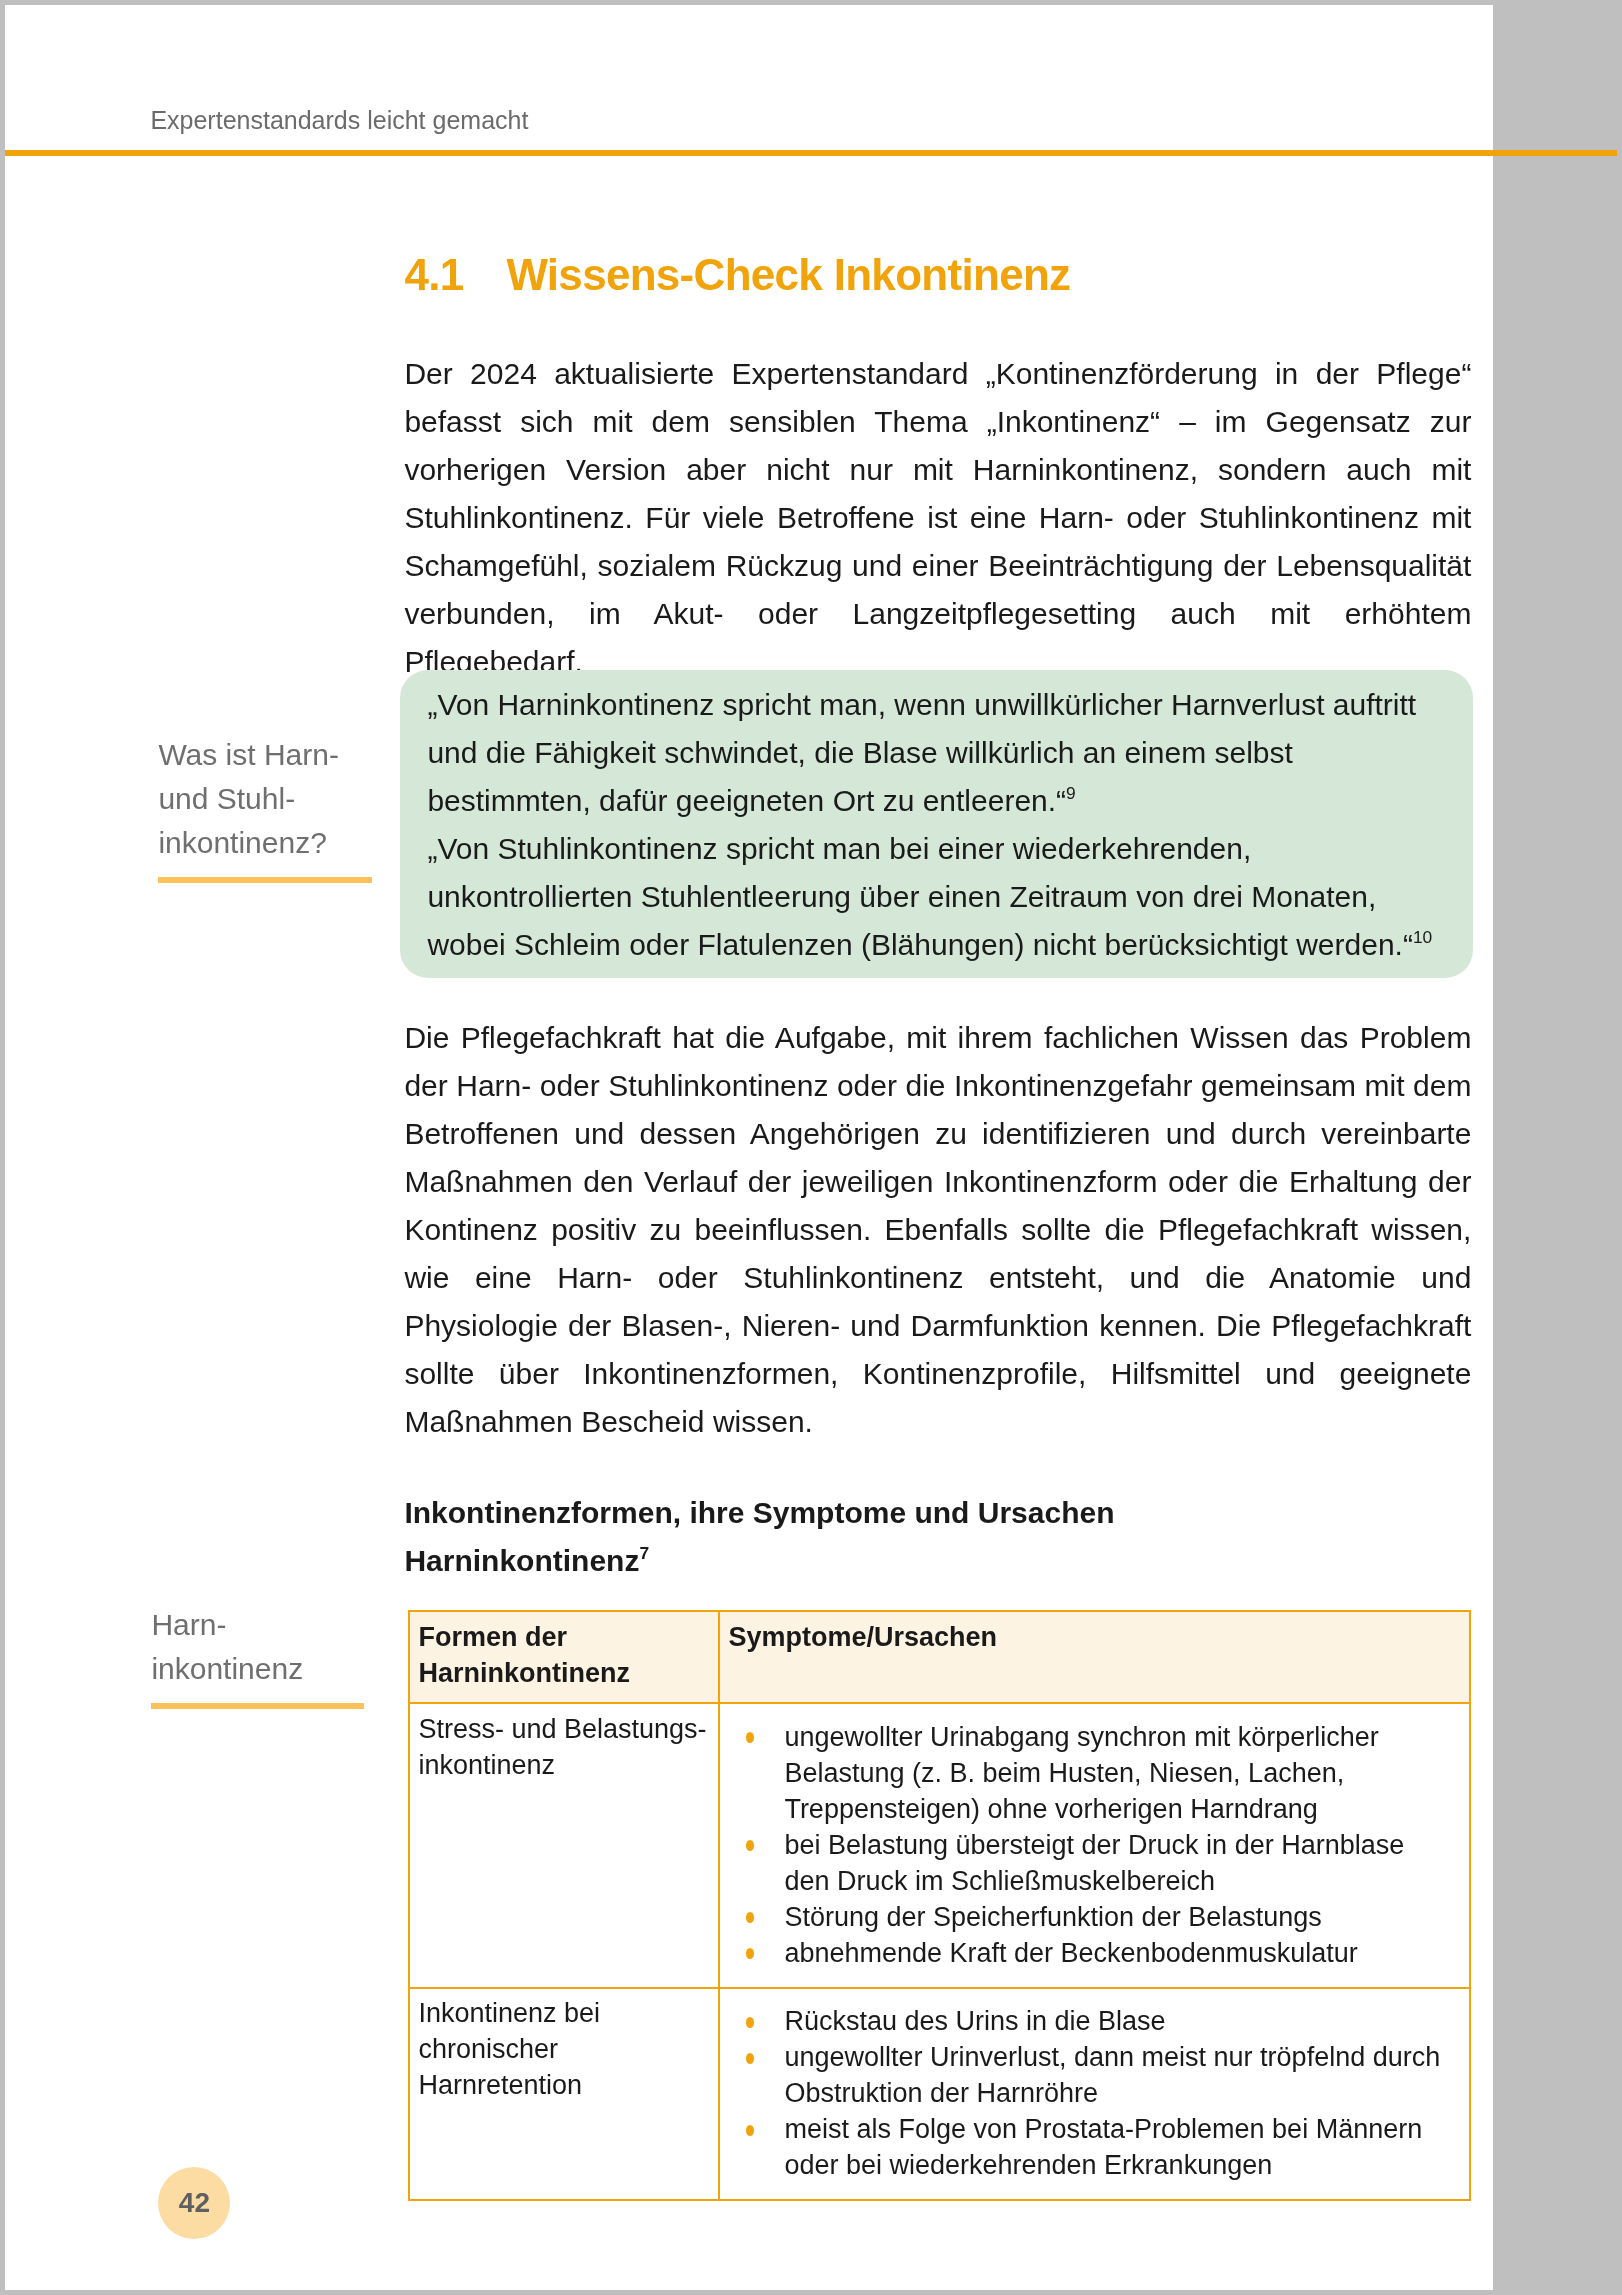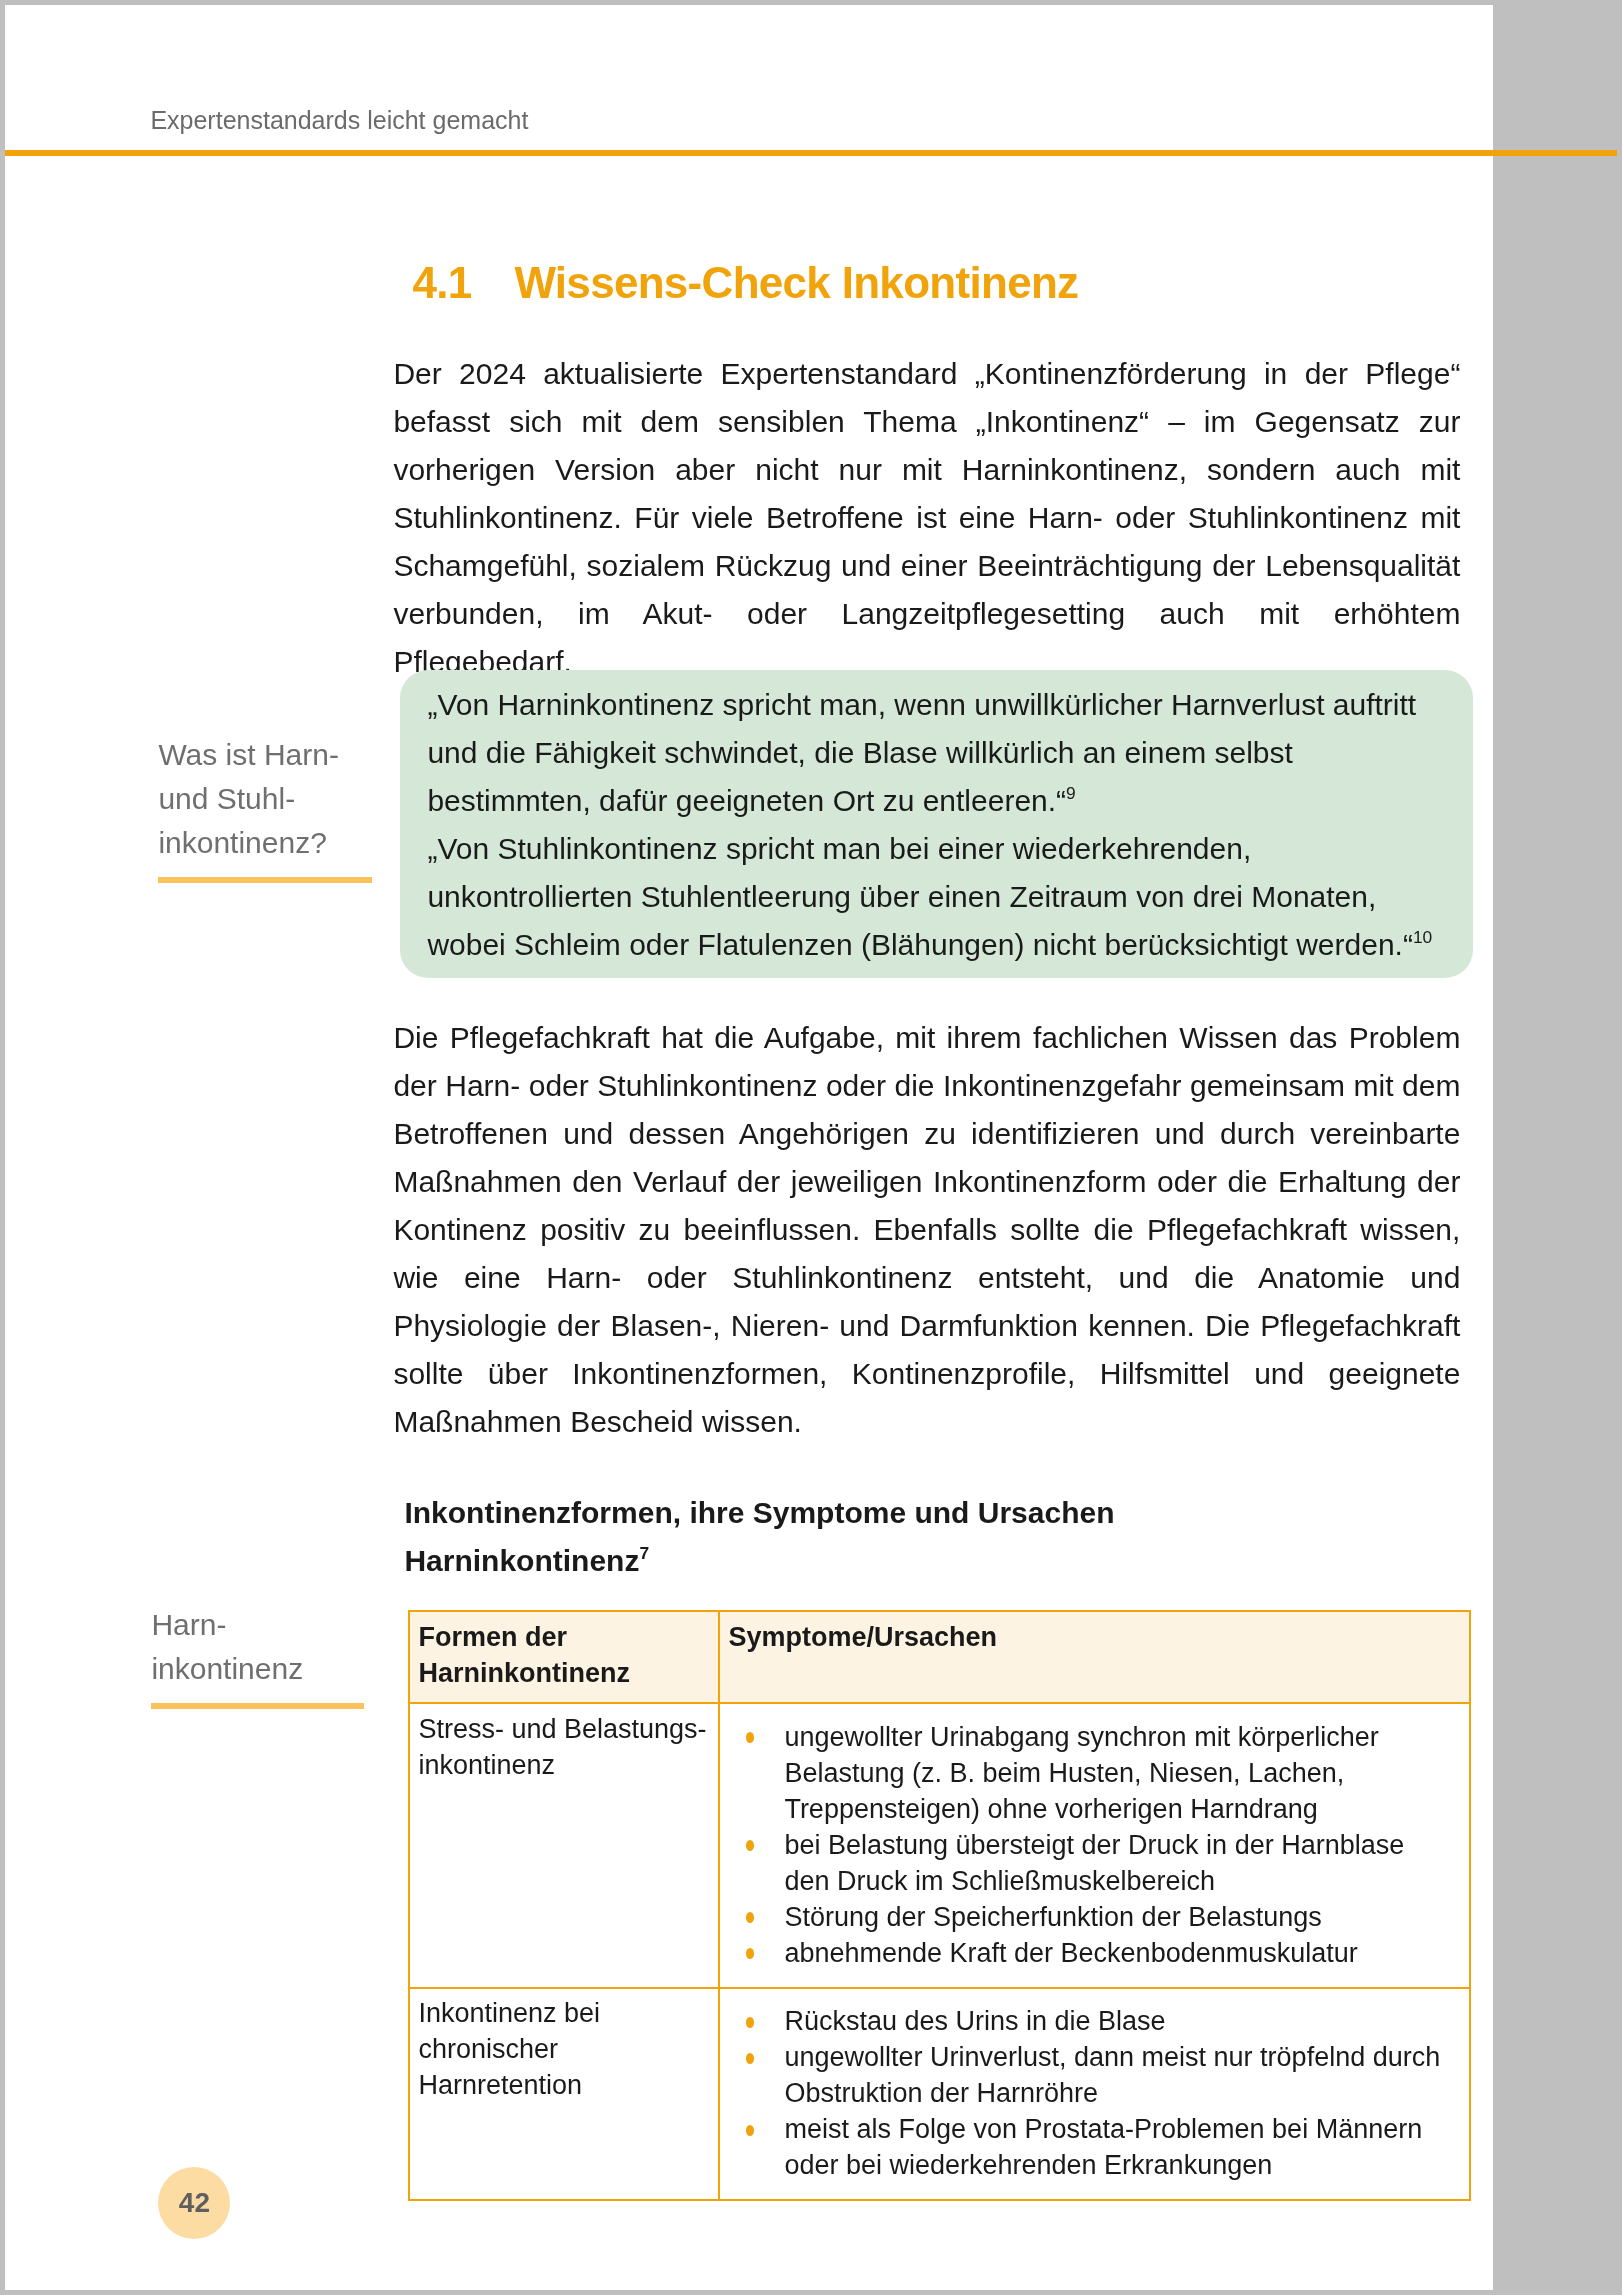--- a/index.html
+++ b/index.html
@@ -22,21 +22,21 @@
     background: var(--accent);
   }
   :root { --accent: #f0a30a; --accent-light: #fbc25b; --green: #d5e8d8; --table-head: #fdf3e3; --circle: #fddca4; }
   .title {
     position: absolute; left: 399px; top: 245px;
     font-size: 44px; font-weight: bold; color: var(--accent);
     letter-spacing: -0.7px; white-space: nowrap;
   }
   .title .num { display: inline-block; width: 102px; }
   .body-text {
-    position: absolute; left: 388px; width: 1067px;
+    position: absolute; left: 399px; width: 1067px;
     font-size: 30px; line-height: 48px; text-align: justify;
     hyphens: manual;
   }
   .p1 { top: 345px; }
   .p2 { top: 1009px; }
   .margin-note {
     position: absolute; font-size: 30px; line-height: 44px; color: #6f6f6f;
   }
   .margin-note .underline {
     display: block; height: 6px; background: var(--accent-light); margin-top: 12px;
@@ -79,21 +79,21 @@
   }
 </style>
 </head>
 <body>
 
 <div class="page">
 
   <div class="running-head">Expertenstandards leicht gemacht</div>
   <div class="head-rule"></div>
 
-  <h1 class="title" style="margin:8px;">
+  <h1 class="title" style="margin:0;">
     <span class="num">4.1</span><span>Wissens-Check Inkontinenz</span>
   </h1>
 
   <div class="body-text p1">Der 2024 aktualisierte Expertenstandard „Kontinenzförderung in der Pflege“ befasst sich mit dem sensiblen Thema „Inkontinenz“ – im Gegensatz zur vorherigen Version aber nicht nur mit Harninkontinenz, sondern auch mit Stuhlinkontinenz. Für viele Betroffene ist eine Harn- oder Stuhlinkontinenz mit Schamgefühl, sozialem Rückzug und einer Beeinträchtigung der Lebensqualität verbunden, im Akut- oder Langzeitpflegesetting auch mit erhöhtem Pflegebedarf.</div>
 
   <div class="margin-note note1">
     <span>Was ist Harn- und Stuhl­inkontinenz?</span>
     <span class="underline"></span>
   </div>
 

